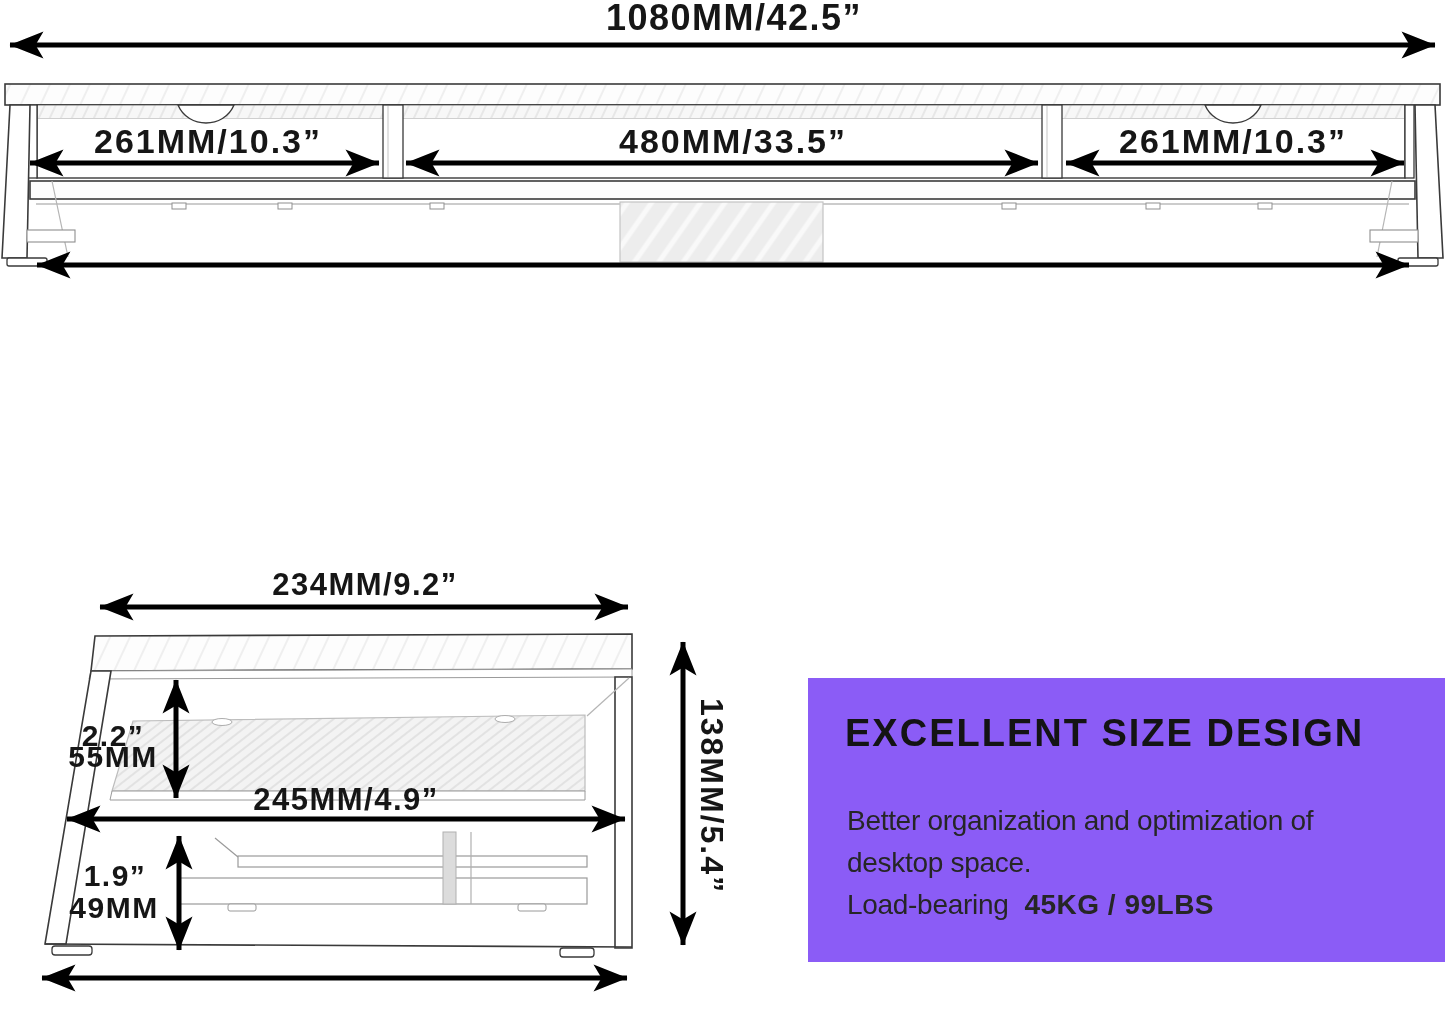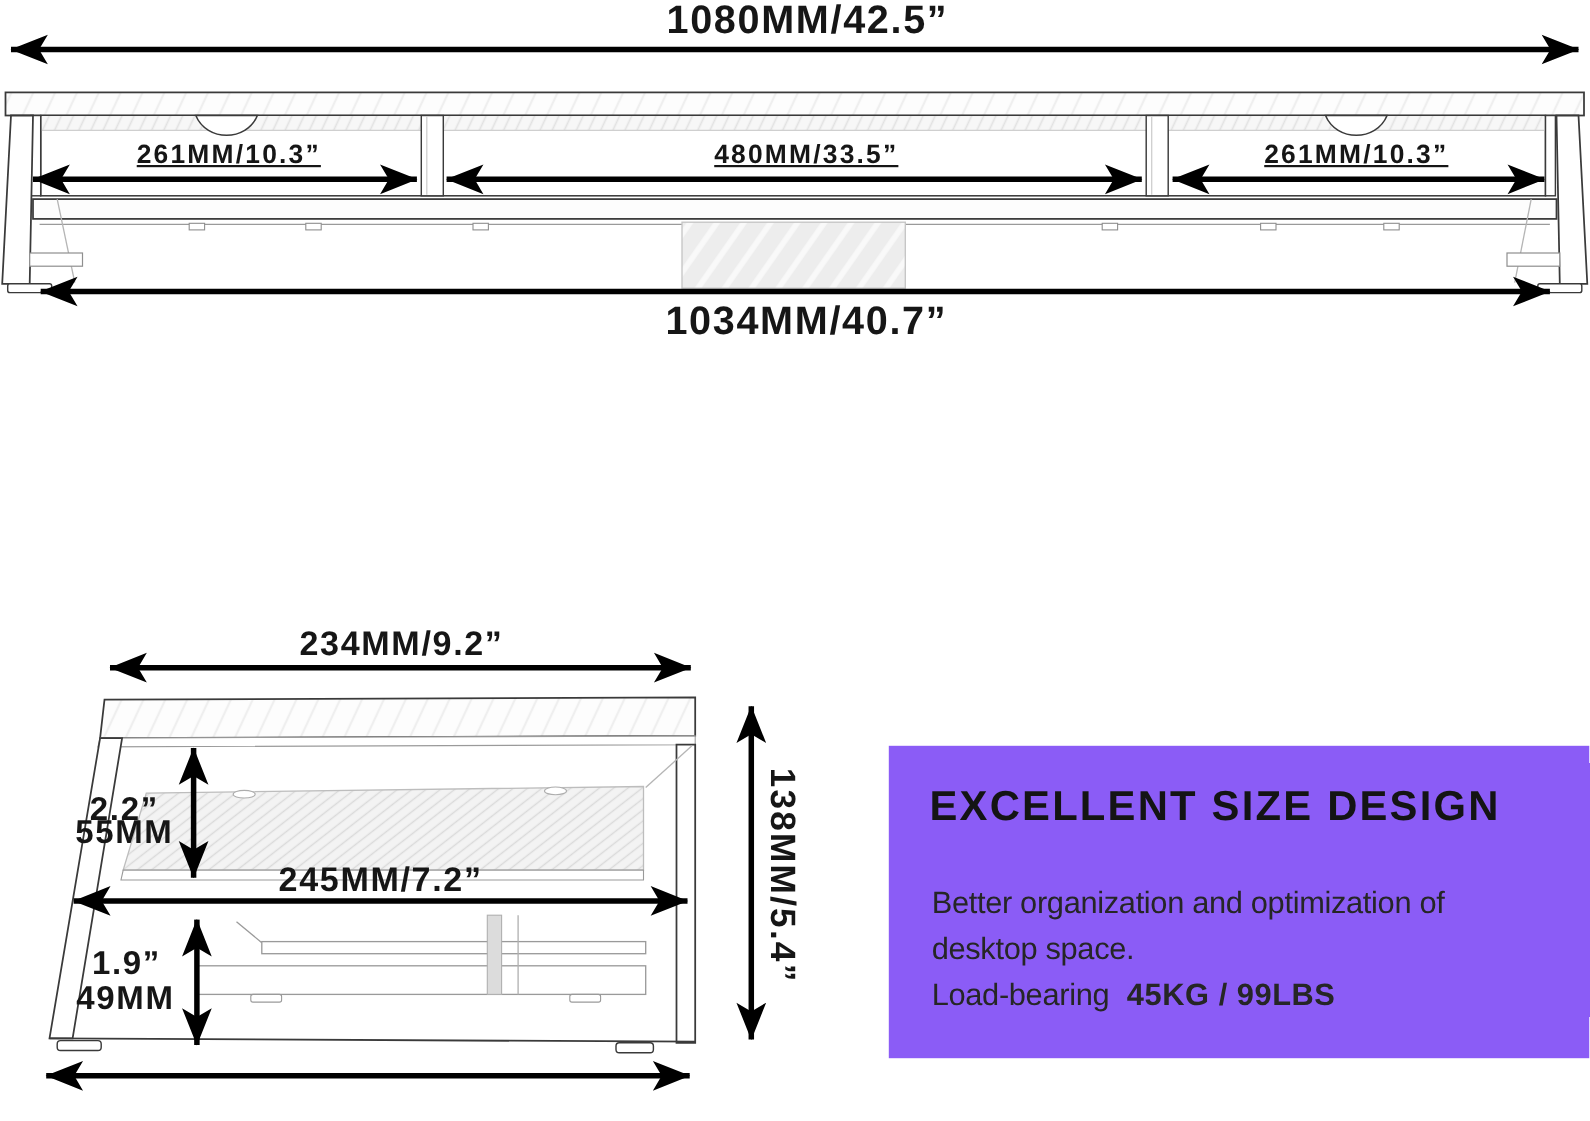--- a/index.html
+++ b/index.html
@@ -2,21 +2,21 @@
 <html><head>
 <meta charset="utf-8">
 <style>
   html,body{margin:0;padding:0;background:#ffffff;}
   #stage{position:relative;width:1445px;height:1019px;background:#ffffff;overflow:hidden;
          font-family:"Liberation Sans", sans-serif;border-radius:22px;}
   #drawing{position:absolute;left:0;top:0;z-index:0;}
   .dim{position:absolute;z-index:2;color:#161616;font-weight:bold;white-space:nowrap;
        transform:translate(-50%,-50%);letter-spacing:1.5px;}
   .dim.big{font-size:36px;}
-  .dim.sec{font-size:24px;letter-spacing:2px;text-decoration:underline;}
+  .dim.sec{font-size:34px;letter-spacing:2px;}
   .dim.side{font-size:31px;}
   .dim.small{font-size:30px;}
   .dim.rot{transform:translate(-50%,-50%) rotate(90deg);font-size:32px;letter-spacing:2px;}
   #info-box{position:absolute;left:808px;top:678px;width:643px;height:284px;background:#8b5cf6;z-index:1;}
   #info-title{position:absolute;left:37px;top:34px;font-size:38px;font-weight:bold;
               letter-spacing:2px;color:#141414;white-space:nowrap;}
   #info-body{position:absolute;left:39px;top:122px;font-size:28px;line-height:42px;
              color:#262626;letter-spacing:-0.3px;white-space:nowrap;}
   #info-body .load-val{font-weight:bold;margin-left:16px;letter-spacing:0.5px;}
 </style>
@@ -133,26 +133,25 @@
         <line x1="42" y1="978" x2="627" y2="978" marker-start="url(#ah)" marker-end="url(#ah)"></line>
         <line x1="683" y1="642" x2="683" y2="945" marker-start="url(#ah)" marker-end="url(#ah)"></line>
       </g>
     </g>
   </svg>
 
   <div class="dim big" style="left:734px;top:18px;">1080MM/42.5”</div>
   <div class="dim sec" style="left:208px;top:141px;">261MM/10.3”</div>
   <div class="dim sec" style="left:733px;top:141px;">480MM/33.5”</div>
   <div class="dim sec" style="left:1233px;top:141px;">261MM/10.3”</div>
-  <div class="dim big" style="left:733px;top:292px;">1034MM/40.7”</div>
 
   <div class="dim side" style="left:365px;top:585px;">234MM/9.2”</div>
   <div class="dim small" style="left:113px;top:736px;">2.2”</div>
   <div class="dim small" style="left:113px;top:757px;">55MM</div>
-  <div class="dim side" style="left:346px;top:800px;">245MM/7.2”</div>
+  <div class="dim side" style="left:346px;top:800px;">245MM/4.9”</div>
   <div class="dim small" style="left:115px;top:876px;">1.9”</div>
   <div class="dim small" style="left:114px;top:908px;">49MM</div>
   <div class="dim rot" style="left:711px;top:796px;">138MM/5.4”</div>
 
   <div id="info-box">
     <div id="info-title">EXCELLENT SIZE DESIGN</div>
     <div id="info-body">
       <div>Better organization and optimization of</div>
       <div>desktop space.</div>
       <div><span>Load-bearing</span><span class="load-val">45KG / 99LBS</span></div>

